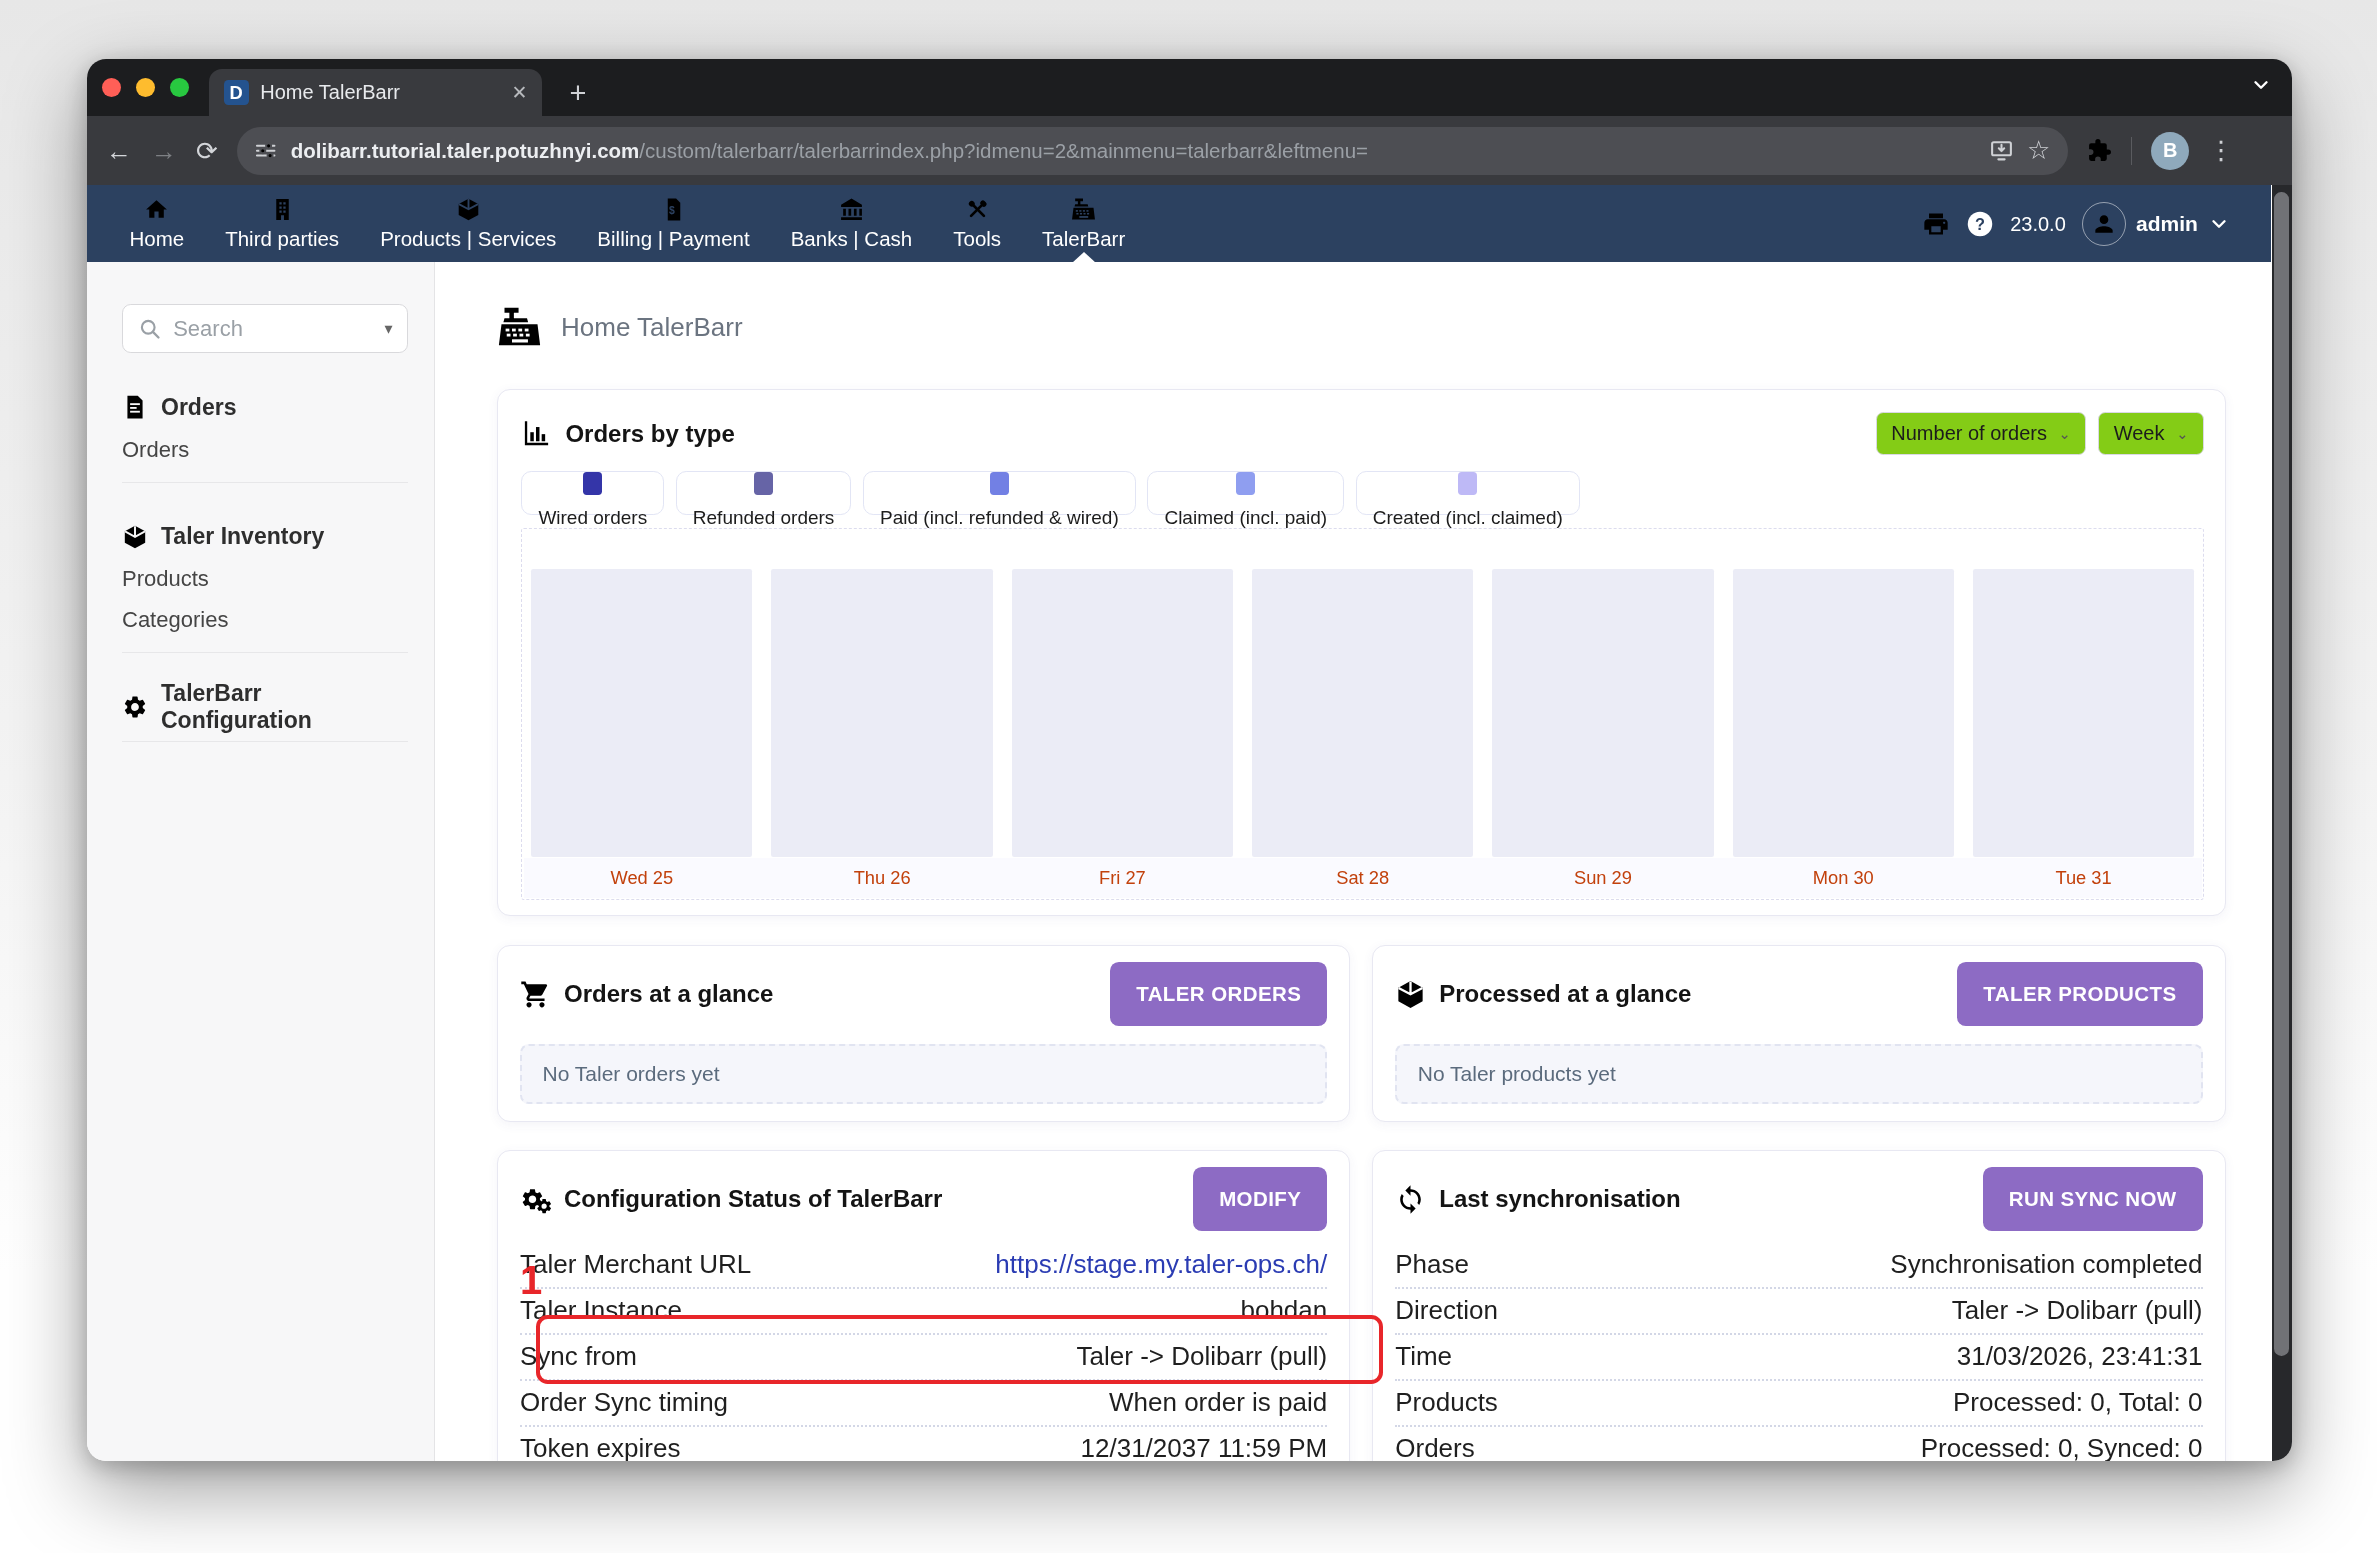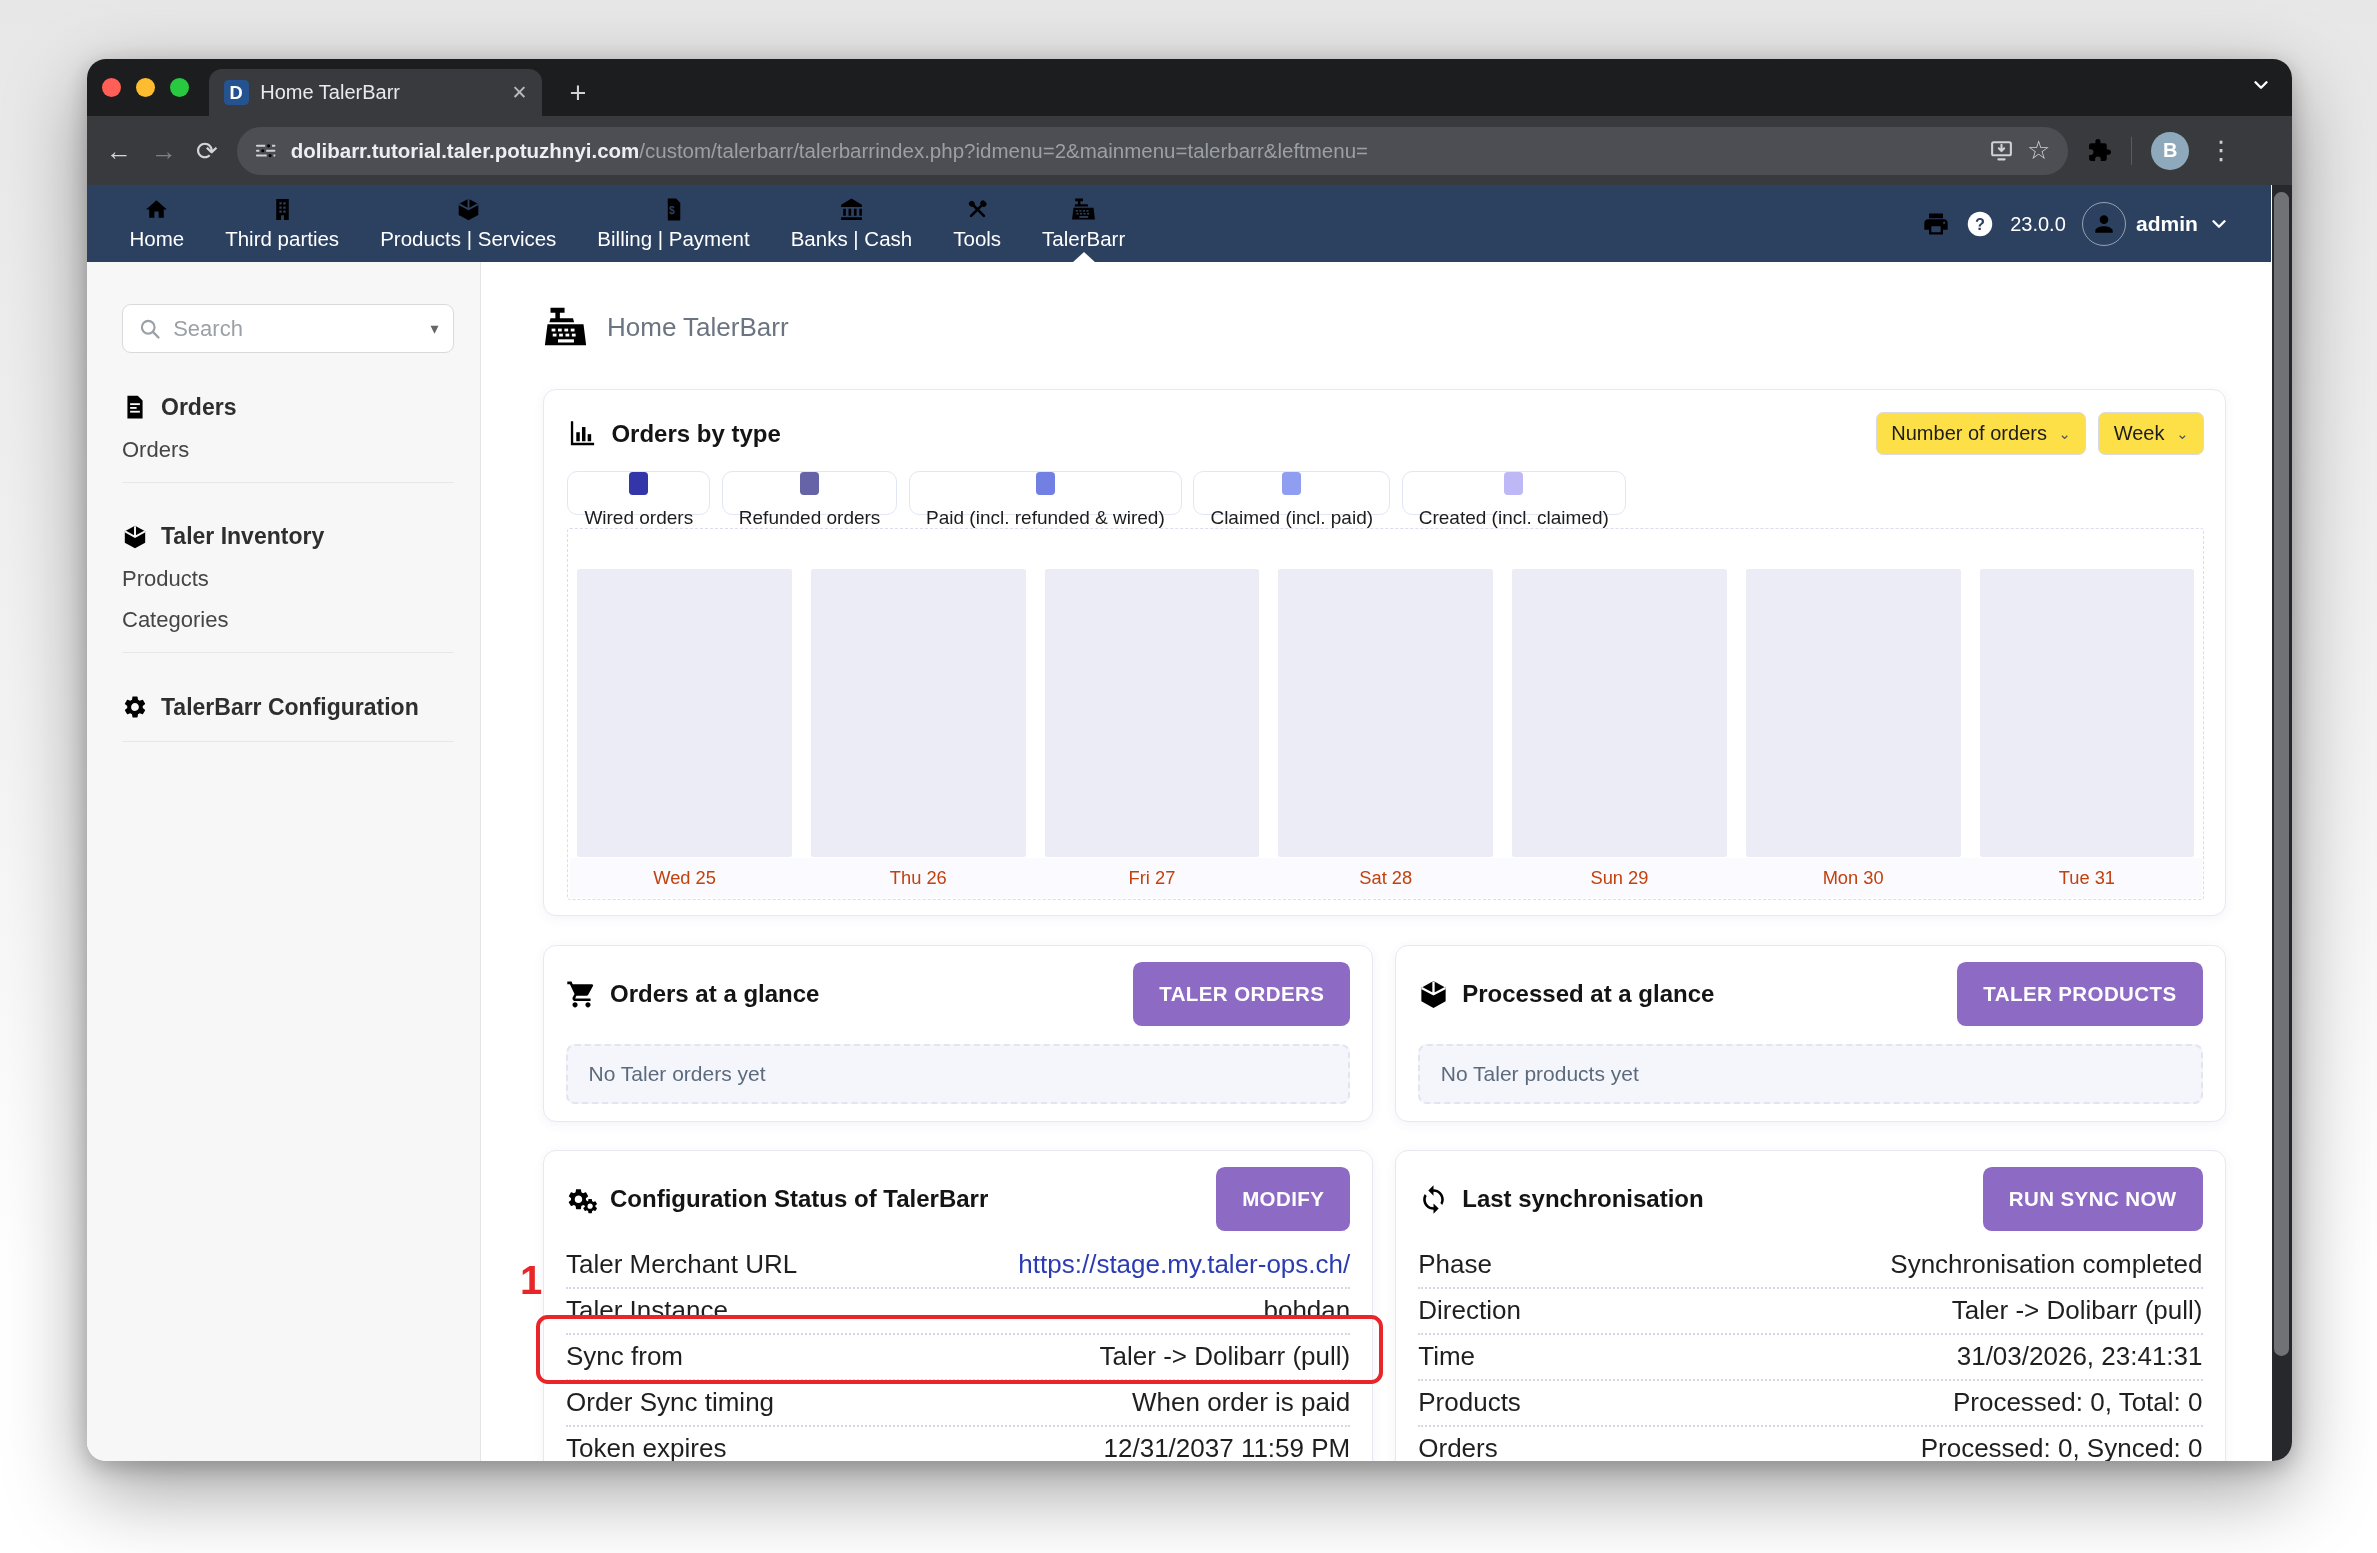--- a/index.html
+++ b/index.html
@@ -51,21 +51,21 @@
   .user-ring{width:42px;height:42px;border-radius:50%;border:1.5px solid rgba(255,255,255,.5);
     display:flex;align-items:center;justify-content:center;}
   .user-ring .ico{width:26px;height:26px;color:#fff;}
   .user-name{font-size:21px;font-weight:bold;}
   .chev{width:22px;height:22px;color:#fff;}
   
   .scrollstrip{position:absolute;right:0;top:126px;bottom:0;width:20.5px;background:#27282b;}
   .scrollthumb{position:absolute;left:2.9px;top:7.3px;width:14.6px;height:1164px;border-radius:7.3px;background:#717276;}
   
   .content{position:absolute;top:203px;left:0;right:20.5px;bottom:0;display:flex;}
-  .sidebar{width:394px;flex:none;background:#f7f7f8;border-right:1.5px solid #e4e4e6;box-sizing:border-box;
+  .sidebar{width:348px;flex:none;background:#f7f7f8;border-right:1.5px solid #e4e4e6;box-sizing:border-box;
     padding:42px 26px 0 35px;}
   .search{height:49px;background:#fff;border:1.5px solid #d9d9dc;border-radius:8.8px;display:flex;
     align-items:center;padding:0 14.6px;box-sizing:border-box;gap:10.2px;}
   .search .ico{width:23.4px;height:23.4px;color:#9aa0a6;flex:none;}
   .search input{border:none;outline:none;background:transparent;font-size:22px;flex:1;min-width:0;
     color:#333;font-family:inherit;}
   .search input::placeholder{color:#9aa0a6;}
   .search .caret{color:#666;font-size:16px;}
   .side-head{display:flex;align-items:center;gap:13px;height:44px;margin-top:32px;
     font-size:23px;font-weight:bold;color:#2e2e2e;}
@@ -77,21 +77,21 @@
   .page-head .ico{width:45px;height:45px;color:#3f444a;}
   .page-title{font-size:26px;color:#6b7480;}
   
   .card{background:#fff;border:1.5px solid #e8e8f2;border-radius:13px;box-shadow:0 2.9px 10.2px rgba(70,70,130,.06);
     box-sizing:border-box;}
   .chart-card{margin-top:38px;height:527px;padding:22px 20.5px 23.4px 23.4px;}
   .card-head{display:flex;align-items:center;}
   .card-head .ico{width:31px;height:31px;color:#2c4160;margin-right:13px;flex:none;}
   .card-title{font-size:24px;font-weight:bold;color:#141414;}
   .head-right{margin-left:auto;display:flex;gap:11.7px;}
-  .select{height:41px;border:1.5px solid #d9d9e3;border-radius:7.3px;background:#fde047;display:flex;
+  .select{height:41px;border:1.5px solid #d9d9e3;border-radius:7.3px;background:#84cc16;display:flex;
     align-items:center;gap:11.7px;padding:0 14.6px;font-size:20px;color:#1c1c1c;}
   .select .caret{color:#555;font-size:14.6px;}
   .legend{display:flex;gap:11.7px;margin-top:16px;}
   .chip{height:42px;border:1.5px solid #e2e5f5;border-radius:10.2px;display:flex;align-items:center;
     gap:11.7px;padding:0 16px;font-size:19px;color:#1c1c1c;background:#fff;flex-direction:column;}
   .swatch{width:19px;height:23.4px;border-radius:3.7px;flex:none;}
   .chart-box{position:relative;margin-top:13px;height:372px;border:1.5px dashed #dcdcee;border-radius:2.9px;box-sizing:border-box;}
   .cols{position:absolute;left:8.8px;right:8.8px;top:40px;bottom:42px;display:flex;gap:19px;}
   .col{flex:1;background:#ebecf6;border-radius:2.2px;}
   .days{position:absolute;left:1.5px;right:1.5px;bottom:1.5px;height:40px;background:#fafaff;display:flex;

